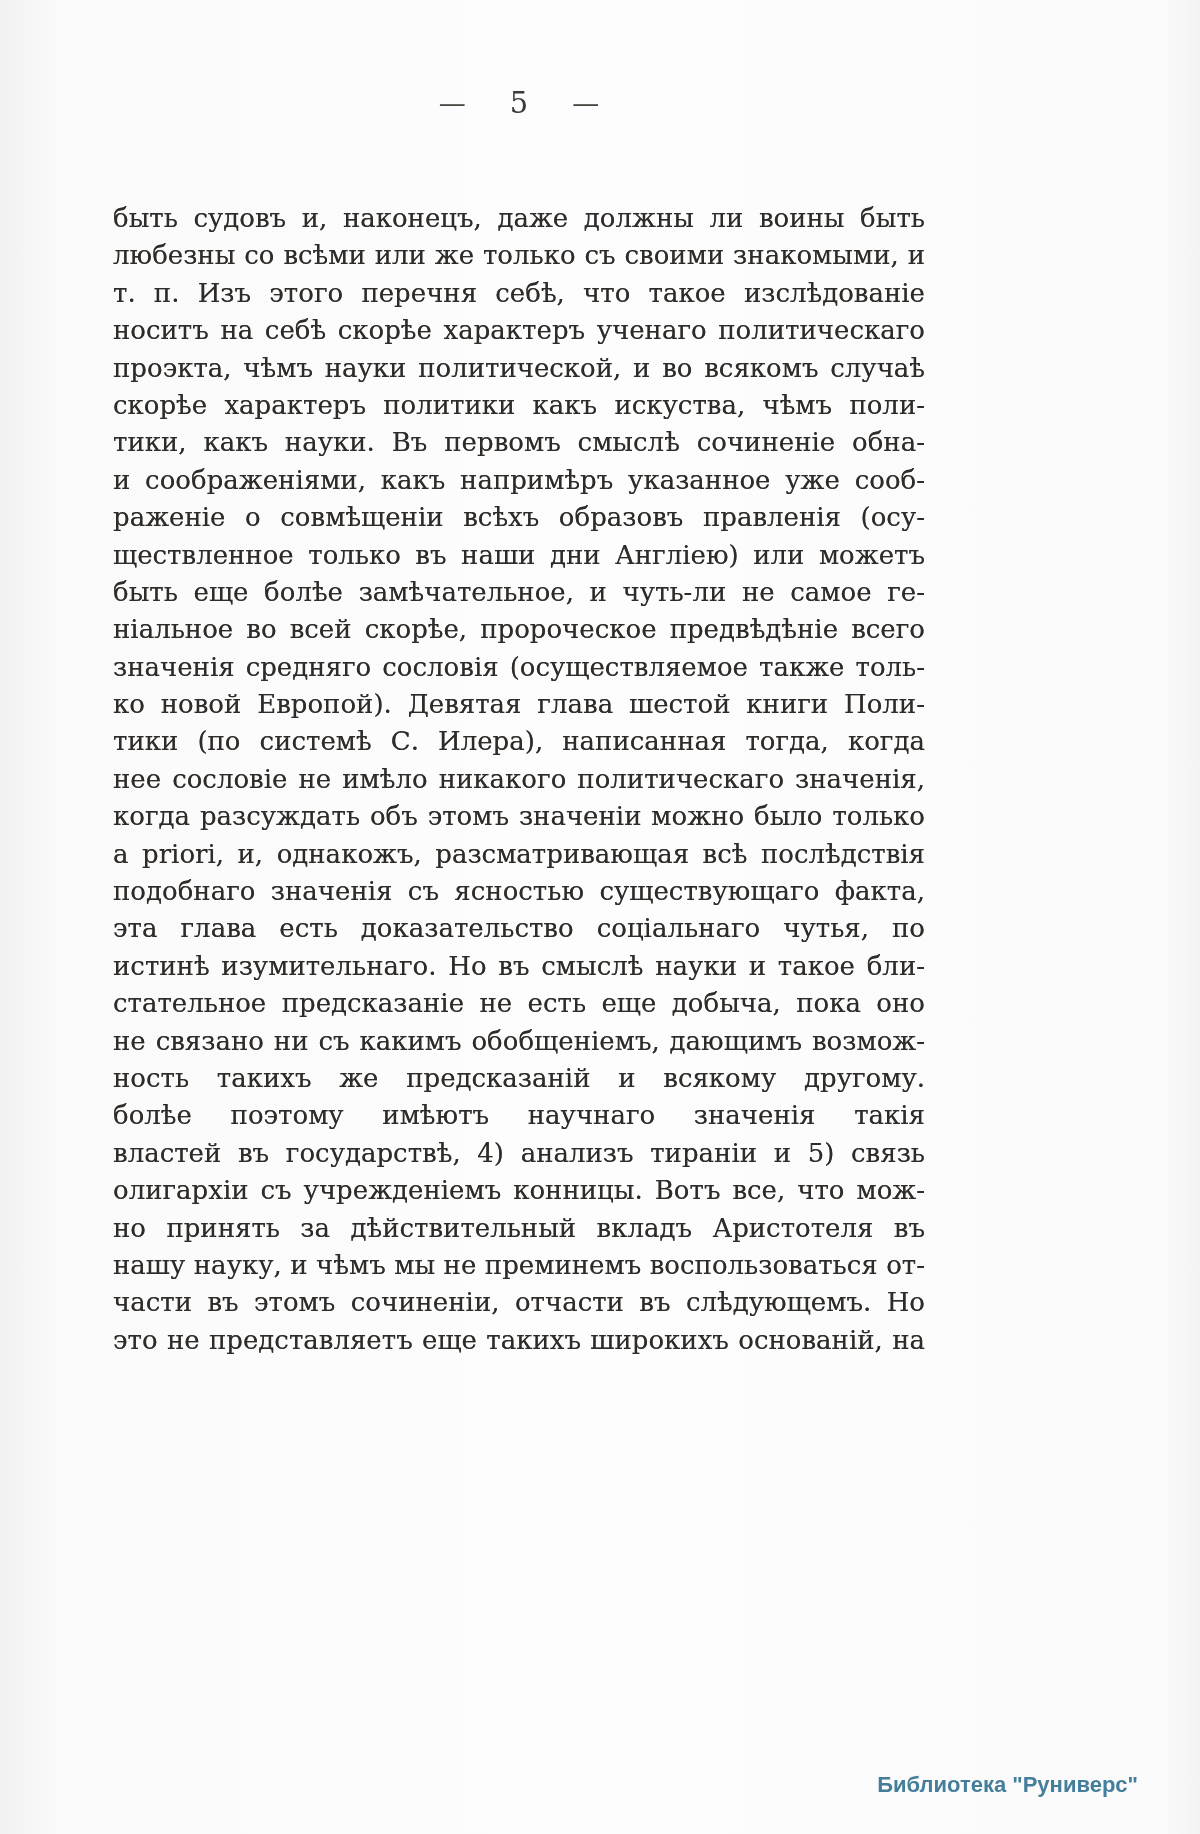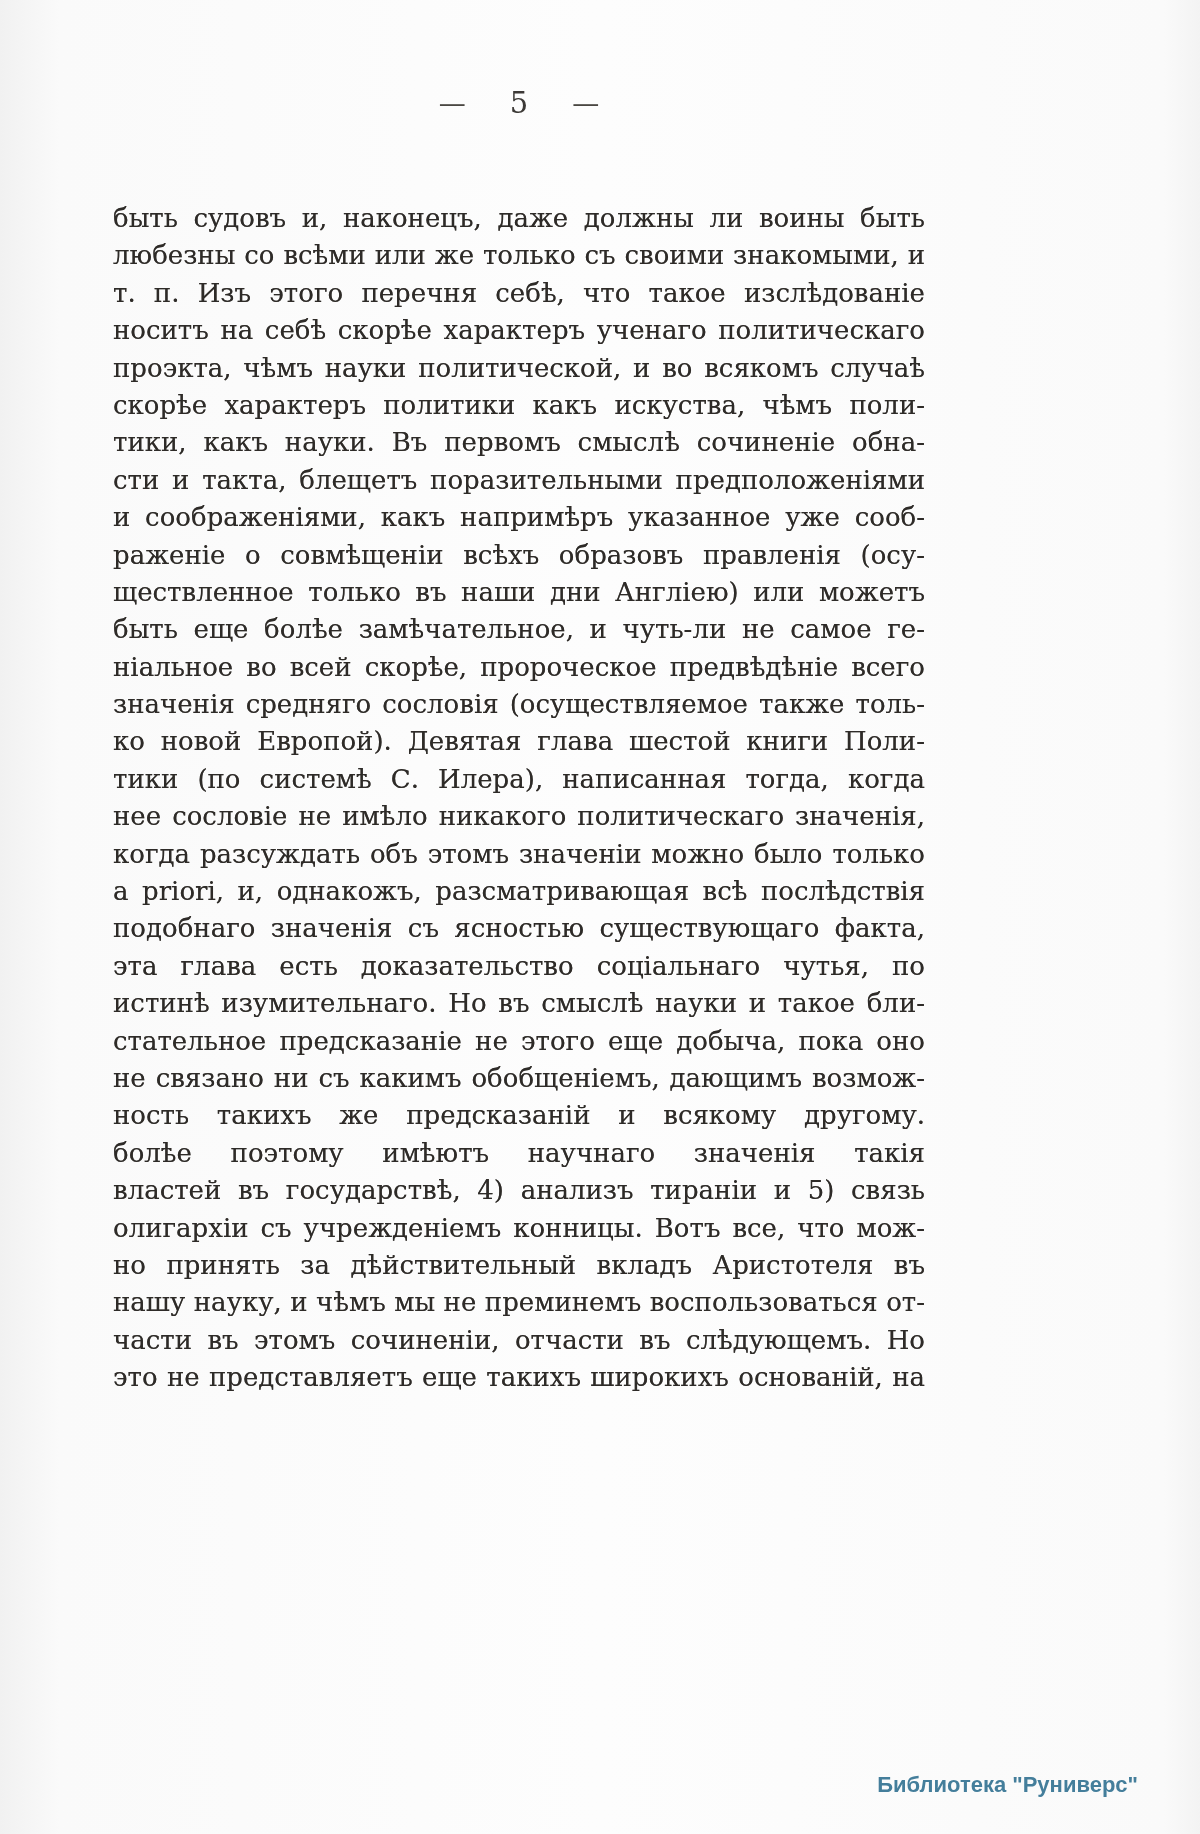--- a/index.html
+++ b/index.html
@@ -70,36 +70,35 @@
   </div>
 
   <div class="text-block">
       <div class="line">быть судовъ и, наконецъ, даже должны ли воины быть</div>
       <div class="line">любезны со всѣми или же только съ своими знакомыми, и</div>
       <div class="line">т. п. Изъ этого перечня себѣ, что такое изслѣдованіе</div>
       <div class="line">носитъ на себѣ скорѣе характеръ ученаго политическаго</div>
       <div class="line">проэкта, чѣмъ науки политической, и во всякомъ случаѣ</div>
       <div class="line">скорѣе характеръ политики какъ искуства, чѣмъ поли-</div>
       <div class="line">тики, какъ науки. Въ первомъ смыслѣ сочиненіе обна-</div>
-      <div class="line">сти и такта, блещетъ поразительными предположеніями</div>
       <div class="line">и соображеніями, какъ напримѣръ указанное уже сооб-</div>
       <div class="line">раженіе о совмѣщеніи всѣхъ образовъ правленія (осу-</div>
       <div class="line">ществленное только въ наши дни Англіею) или можетъ</div>
       <div class="line">быть еще болѣе замѣчательное, и чуть-ли не самое ге-</div>
       <div class="line">ніальное во всей скорѣе, пророческое предвѣдѣніе всего</div>
       <div class="line">значенія средняго сословія (осуществляемое также толь-</div>
       <div class="line">ко новой Европой). Девятая глава шестой книги Поли-</div>
       <div class="line">тики (по системѣ С. Илера), написанная тогда, когда сред-</div>
       <div class="line">нее сословіе не имѣло никакого политическаго значенія,</div>
       <div class="line">когда разсуждать объ этомъ значеніи можно было только</div>
       <div class="line">a priori, и, однакожъ, разсматривающая всѣ послѣдствія</div>
       <div class="line">подобнаго значенія съ ясностью существующаго факта,</div>
       <div class="line">эта глава есть доказательство соціальнаго чутья, по</div>
       <div class="line">истинѣ изумительнаго. Но въ смыслѣ науки и такое бли-</div>
-      <div class="line">стательное предсказаніе не этого еще добыча, пока оно</div>
+      <div class="line">стательное предсказаніе не есть еще добыча, пока оно</div>
       <div class="line">не связано ни съ какимъ обобщеніемъ, дающимъ возмож-</div>
       <div class="line">ность такихъ же предсказаній и всякому другому. Гораздо</div>
       <div class="line">болѣе поэтому имѣютъ научнаго значенія такія положенія</div>
       <div class="line">властей въ государствѣ, 4) анализъ тираніи и 5) связь</div>
       <div class="line">олигархіи съ учрежденіемъ конницы. Вотъ все, что мож-</div>
       <div class="line">но принять за дѣйствительный вкладъ Аристотеля въ</div>
       <div class="line">нашу науку, и чѣмъ мы не преминемъ воспользоваться от-</div>
       <div class="line">части въ этомъ сочиненіи, отчасти въ слѣдующемъ. Но все</div>
       <div class="line">это не представляетъ еще такихъ широкихъ основаній, на</div>
     </div>

